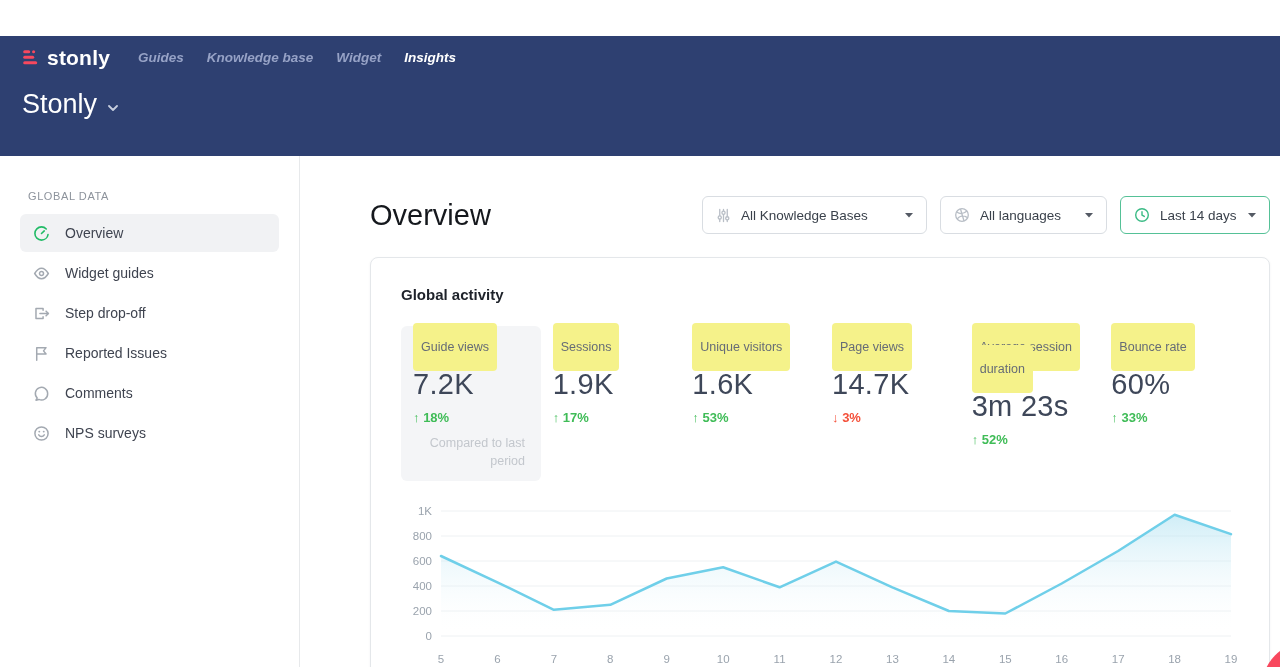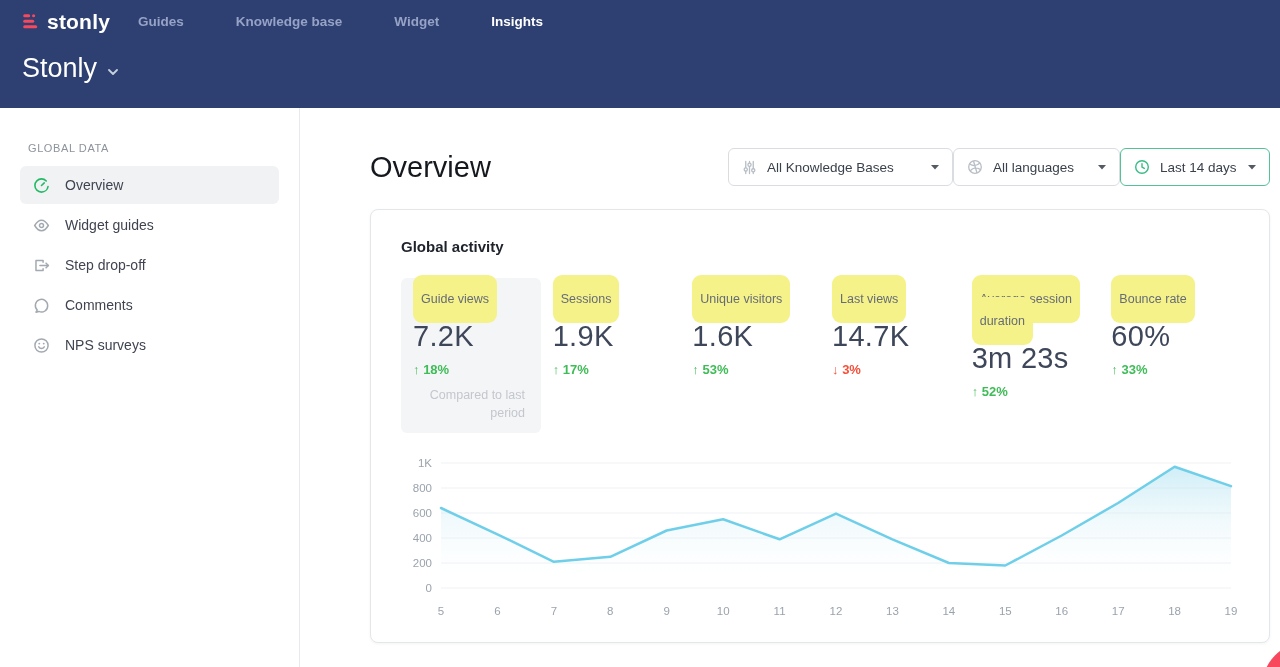--- a/index.html
+++ b/index.html
@@ -3,46 +3,46 @@
 <meta charset="utf-8">
 <style>
   * { margin:0; padding:0; box-sizing:border-box; }
   html,body { width:1280px; height:667px; overflow:hidden; }
   body {
     font-family:"Liberation Sans","DejaVu Sans",sans-serif;
     background:#ffffff; color:#3c4257; position:relative;
   }
 
   
-  .topbar { height:108px; background:#2e4071; padding:0 20px; }
+  .topbar { height:120px; background:#2e4071; padding:0 20px;margin-top:36px; }
   .topbar-row { display:flex; align-items:center; padding-top:9px; height:34px; }
   .brand { display:flex; align-items:center; gap:7px; cursor:pointer; }
   .brand-name { color:#ffffff; font-size:21px; font-weight:700; letter-spacing:.2px; }
-  .topnav { display:flex; gap:52px; margin-left:28px; }
+  .topnav { display:flex; gap:23px; margin-left:28px;font-style:italic; }
   .nav-item { color:#96a2c6; font-size:13.5px; font-weight:600; cursor:pointer; }
   .nav-item.active { color:#ffffff; }
   .workspace { margin-top:19px; margin-left:2px; display:flex; align-items:center; gap:11px;
                color:#ffffff; font-size:27px; font-weight:400; cursor:pointer; width:fit-content; }
   .ws-caret { display:flex; margin-top:6px; }
 
   
   .layout { display:flex; height:582px; }
   .sidebar { width:300px; border-right:1px solid #e7e9eb; padding-top:34px; flex:none; background:#fff; }
   .side-section { padding:0 28px; font-size:11px; letter-spacing:.6px; color:#8d939c; margin-bottom:12px; }
   .side-item { display:flex; align-items:center; gap:15px; height:38px; margin:2px 20px;
                padding:0 13px; border-radius:6px; font-size:14px; color:#3f4450; cursor:pointer; }
   .side-item.active { background:#f1f2f4; }
   .sicon { color:#a3a9b1; display:flex; flex:none; }
   .side-item.active .sicon { color:#21bb66; }
 
   main { flex:1; min-width:0; }
   .main-header { display:flex; align-items:center; justify-content:space-between;
                  padding:40px 10px 0 70px; }
   .page-title { font-size:29px; font-weight:400; color:#15181d; }
-  .filters { display:flex; }
+  .filters { display:flex; gap:13px; }
   .filter-btn { display:flex; align-items:center; height:38px; padding:0 13px;
                 background:#fff; border:1px solid #d9dde2; border-radius:6px;
                 font-size:13.5px; color:#3a414b; font-family:inherit; cursor:pointer; }
   .filter-btn .ficon { color:#b8bec6; display:flex; margin-right:10px; flex:none; }
   .filter-btn .flabel { white-space:nowrap; }
   .filter-btn .caret { margin-left:auto; color:#545a64; display:flex; }
   .filter-btn.w1 { width:225px; }
   .filter-btn.w2 { width:167px; }
   .filter-btn.w3 { width:150px; border-color:#55c197; }
   .filter-btn.w3 .ficon { color:#3bbb85; }
@@ -50,21 +50,21 @@
   
   .card { margin:23px 10px 0 70px; width:900px; height:434px; background:#fff;
           border:1px solid #e4e7ea; border-radius:8px; box-shadow:0 1px 3px rgba(25,35,60,.05);
           padding:28px 30px; }
   .card-title { font-size:15px; font-weight:700; color:#1e222a; }
 
   .metrics { display:flex; margin-top:23px; }
   .metric { flex:1; padding:11px 12px; border-radius:6px; cursor:pointer; }
   .metric.selected { background:#f4f5f7; }
   .pill-wrap { max-width:118px; font-size:12.5px; line-height:1.75; color:#666c76; }
-  .pill { background:#f5f28a; border-radius:9px; padding:17px 8px;
+  .pill { background:#f5f28a; border-radius:4px; padding:17px 8px;
           -webkit-box-decoration-break:clone; box-decoration-break:clone; }
   .mval { font-size:29px; color:#3e4759; margin-top:9px; letter-spacing:.3px; }
   .mdelta { margin-top:9px; font-size:13px; font-weight:700; color:#3fbc57; }
   .mdelta.down { color:#f4503a; }
   .mnote { margin-top:9px; font-size:12.5px; line-height:1.45; color:#c3c7cd; max-width:112px;text-align:right; }
 
   .chart-wrap { margin-top:22px; }
   .grid-line { stroke:#eef1f3; stroke-width:1; }
   .ytick, .xtick { fill:#9aa3ad; font-size:11.5px; font-family:"Liberation Sans","DejaVu Sans",sans-serif; }
   .series-line { fill:none; stroke:#6fcfe9; stroke-width:2.5; stroke-linejoin:round; stroke-linecap:round; }
@@ -143,20 +143,30 @@
             <g fill="none" stroke="currentColor" stroke-width="1.4" stroke-linecap="round" stroke-linejoin="round">
               <path d="M9.5 5V3.2H2.8v9.6h6.7V11"></path>
               <path d="M6.5 8h8"></path>
               <path d="M12.3 5.8L14.5 8l-2.2 2.2"></path>
             </g>
           </svg>
       </span>
       <span>Step drop-off</span>
     </div>
 
+    <div class="side-item">
+      <span class="sicon">
+        <svg width="17" height="17" viewBox="0 0 16 16">
+            <g fill="none" stroke="currentColor" stroke-width="1.4" stroke-linecap="round" stroke-linejoin="round">
+              <path d="M3.5 14.3V2.5h8.8l-2.4 3 2.4 3H3.5"></path>
+            </g>
+          </svg>
+      </span>
+      <span>Reported Issues</span>
+    </div>
 
     <div class="side-item">
       <span class="sicon">
         <svg width="17" height="17" viewBox="0 0 16 16">
             <path d="M13.8 8A5.8 5.8 0 1 0 4 12.2l-1.2 2.1 2.7-.7A5.8 5.8 0 0 0 13.8 8z" fill="none" stroke="currentColor" stroke-width="1.4" stroke-linejoin="round"></path>
           </svg>
       </span>
       <span>Comments</span>
     </div>
 
@@ -254,21 +264,21 @@
           <div class="mdelta up"><span>↑</span> <span>17%</span></div>
         </div>
 
         <div class="metric">
           <div class="pill-wrap"><span class="pill">Unique visitors</span></div>
           <div class="mval">1.6K</div>
           <div class="mdelta up"><span>↑</span> <span>53%</span></div>
         </div>
 
         <div class="metric">
-          <div class="pill-wrap"><span class="pill">Last views</span></div>
+          <div class="pill-wrap"><span class="pill">Page views</span></div>
           <div class="mval">14.7K</div>
           <div class="mdelta down"><span>↓</span> <span>3%</span></div>
         </div>
 
         <div class="metric">
           <div class="pill-wrap"><span class="pill">Average session duration</span></div>
           <div class="mval">3m 23s</div>
           <div class="mdelta up"><span>↑</span> <span>52%</span></div>
         </div>
 

